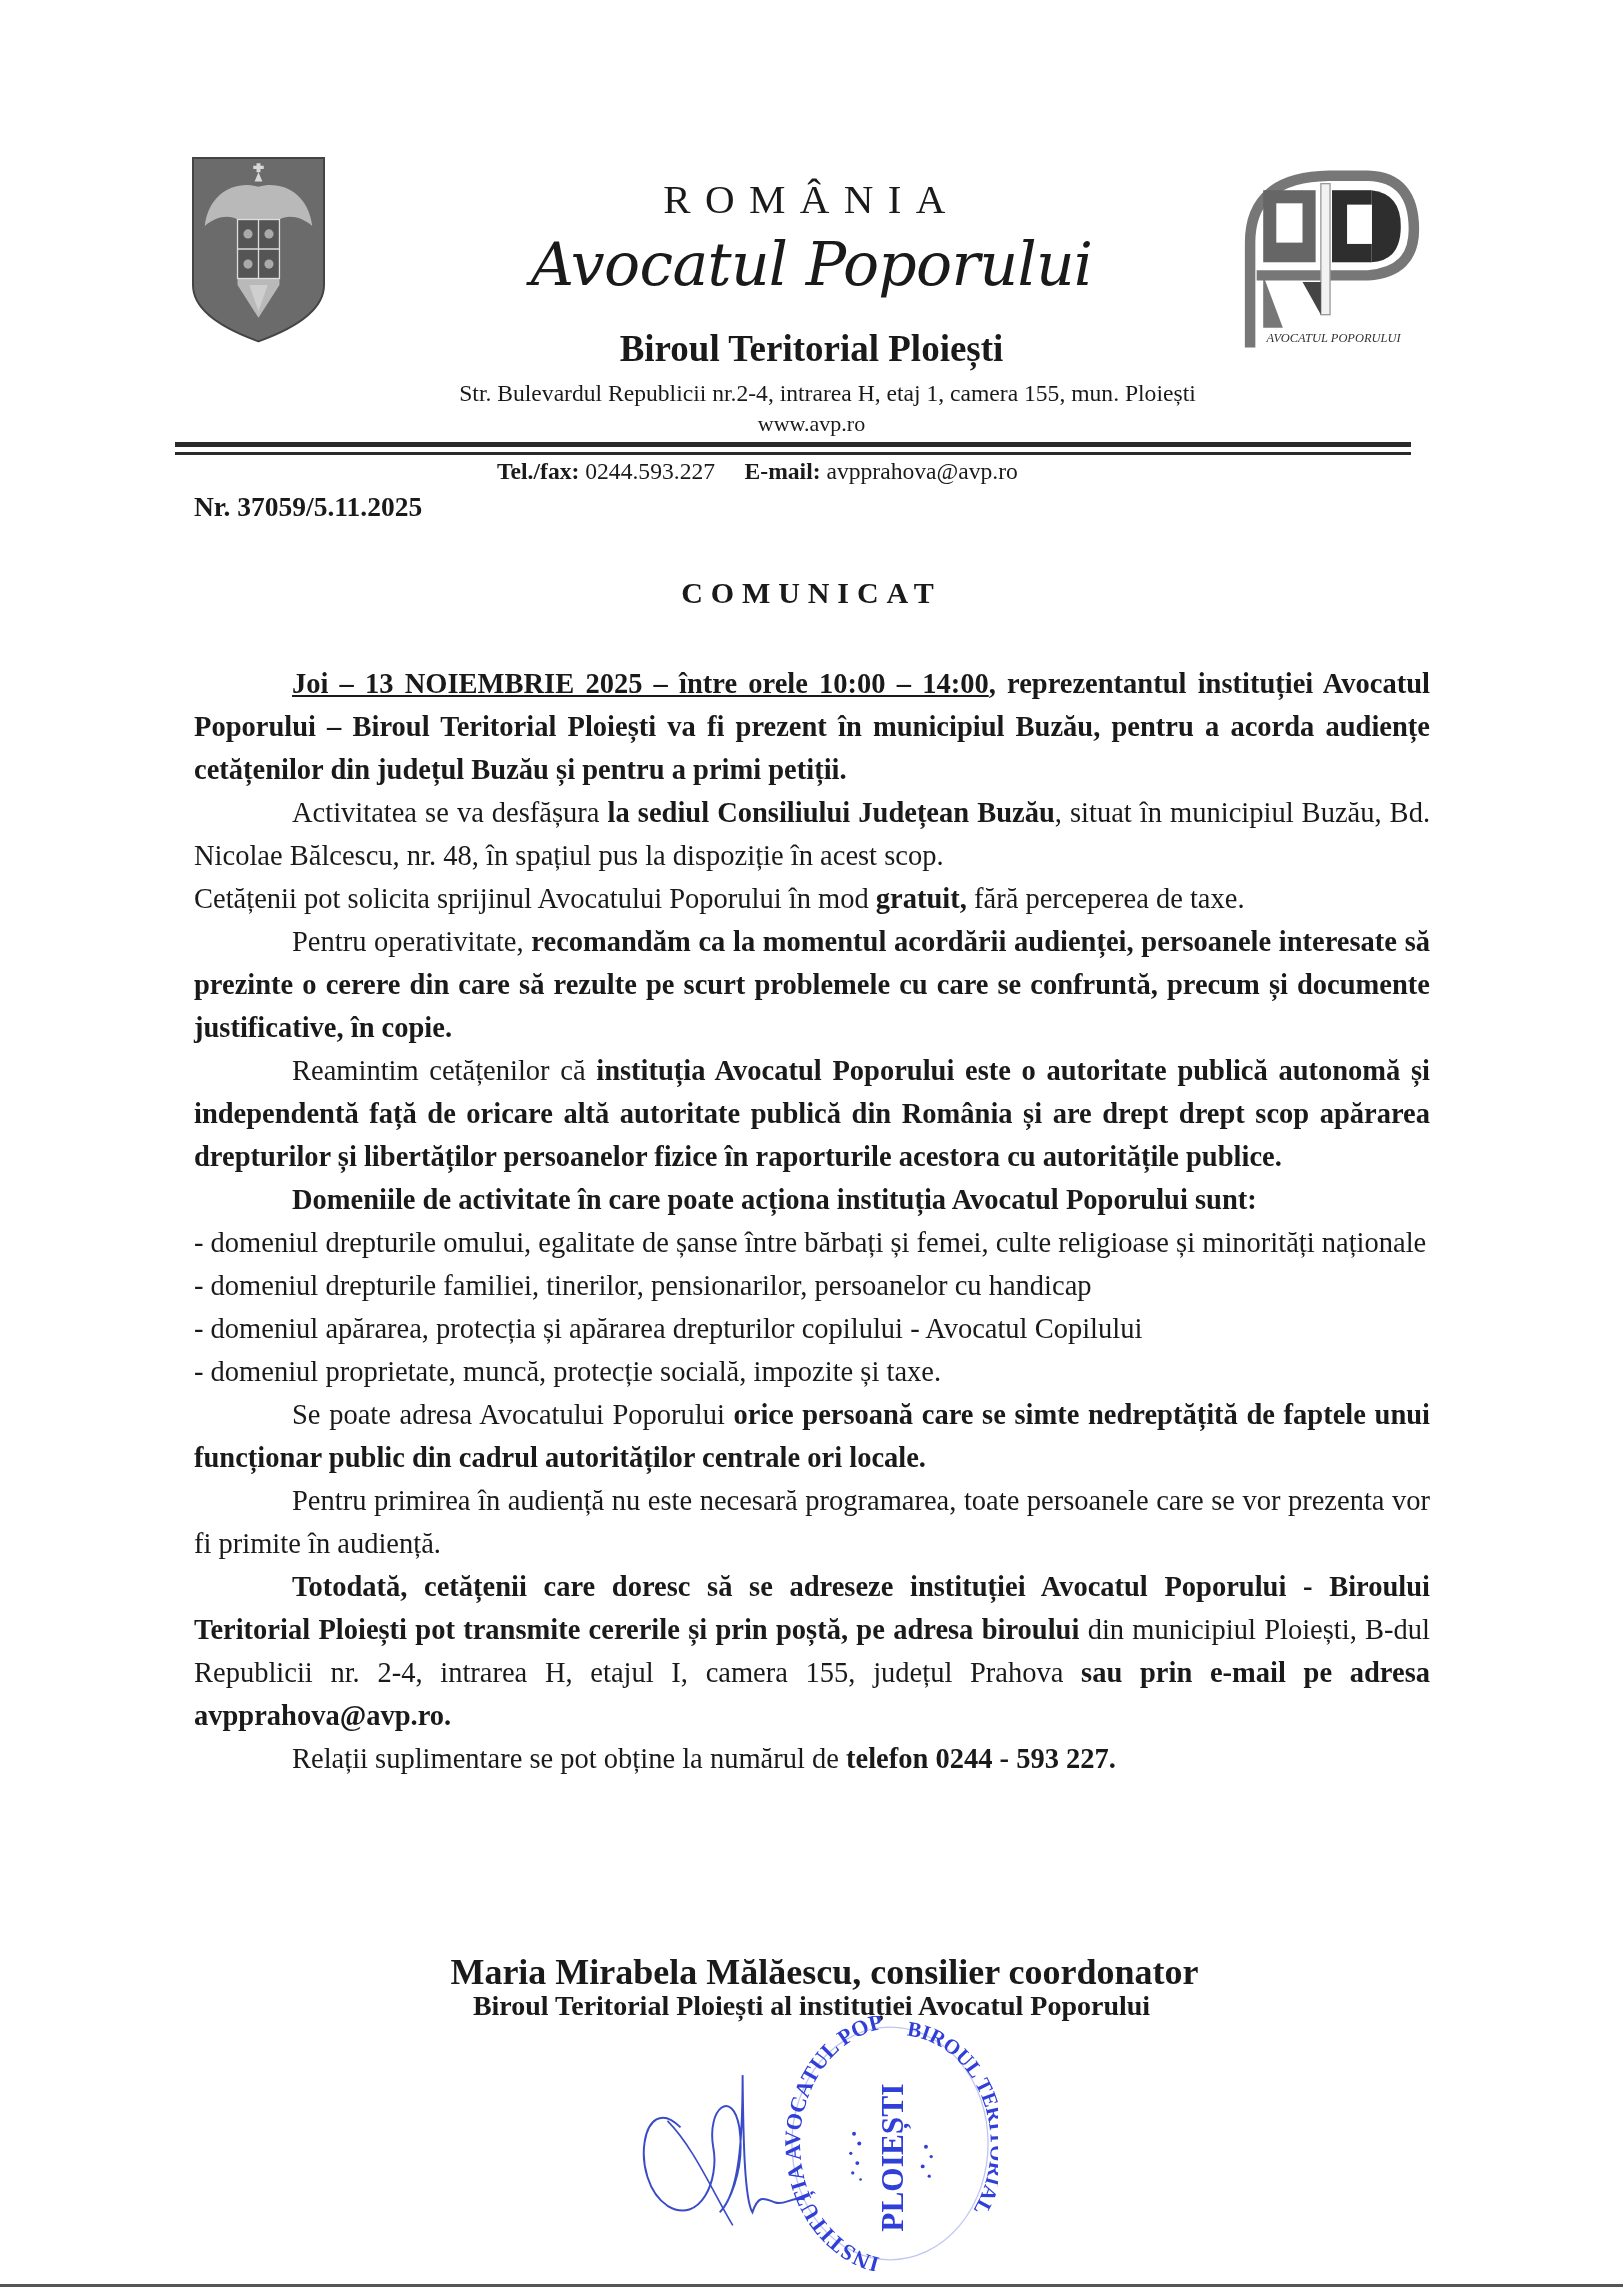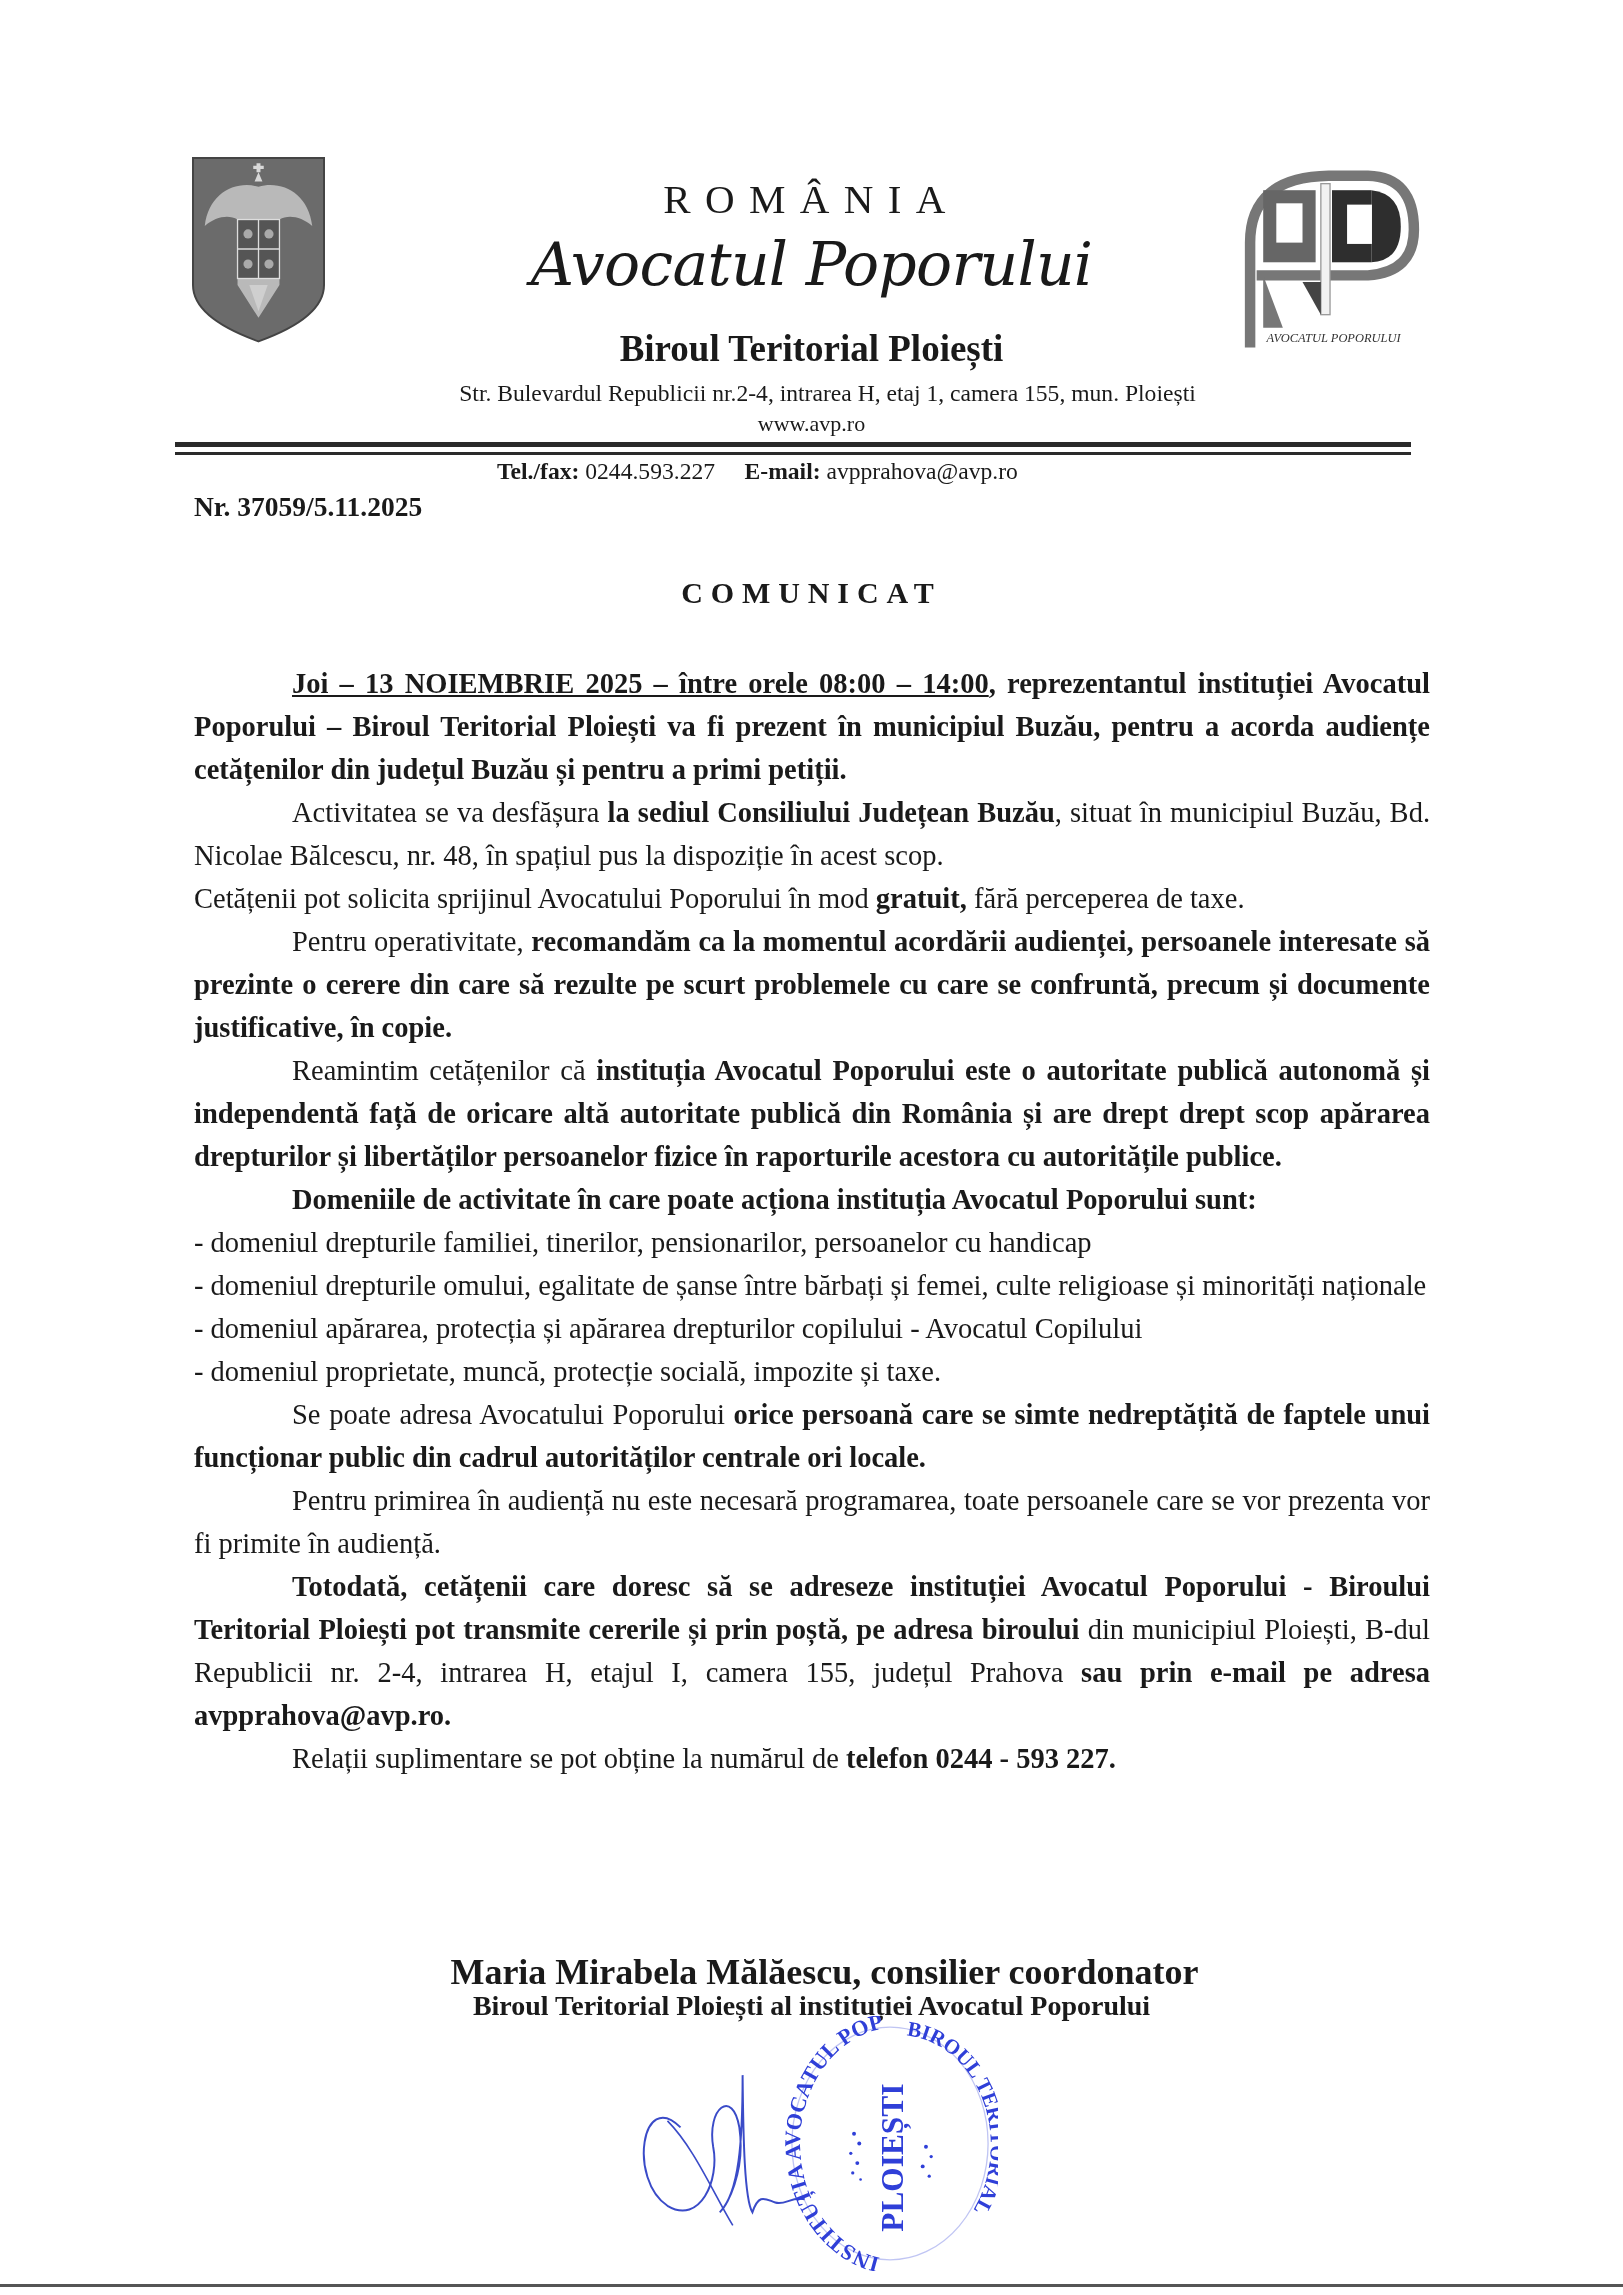--- a/index.html
+++ b/index.html
@@ -86,37 +86,37 @@
   <span>0244.593.227</span>&nbsp;&nbsp;&nbsp;&nbsp;
   <b>E-mail:</b>
   <span>avpprahova@avp.ro</span>
 </div>
 
 <div class="abs regno">Nr. 37059/5.11.2025</div>
 <div class="abs title">COMUNICAT</div>
 
 <div class="abs body-text">
   <p class="indent">
-    <span class="b u">Joi – 13 NOIEMBRIE 2025 – între orele 08:00 – 14:00</span><span class="b">, reprezentantul instituției </span><span class="b">Avocatul Poporului – Biroul Teritorial Ploiești va fi prezent în municipiul Buzău, pentru a acorda audiențe cetățenilor din județul Buzău și pentru a primi petiții.</span>
+    <span class="b u">Joi – 13 NOIEMBRIE 2025 – între orele 10:00 – 14:00</span><span class="b">, reprezentantul instituției </span><span class="b">Avocatul Poporului – Biroul Teritorial Ploiești va fi prezent în municipiul Buzău, pentru a acorda audiențe cetățenilor din județul Buzău și pentru a primi petiții.</span>
   </p>
   <p class="indent">
     <span>Activitatea se va desfășura </span><span class="b">la sediul Consiliului Județean Buzău</span><span>, situat în municipiul Buzău, Bd. Nicolae Bălcescu, nr. 48, în spațiul pus la dispoziție în acest scop.</span>
   </p>
   <p>
     <span>Cetățenii pot solicita sprijinul Avocatului Poporului în mod </span><span class="b">gratuit,</span><span> fără perceperea de taxe.</span>
   </p>
   <p class="indent">
     <span>Pentru operativitate, </span><span class="b">recomandăm ca la momentul acordării audienței, persoanele interesate să prezinte o cerere din care să rezulte pe scurt problemele cu care se confruntă, precum și documente justificative, în copie.</span>
   </p>
   <p class="indent">
     <span>Reamintim cetățenilor că </span><span class="b">instituția Avocatul Poporului este o autoritate publică autonomă și independentă față de oricare altă autoritate publică din România și are drept drept scop apărarea drepturilor și libertăților persoanelor fizice în raporturile acestora cu autoritățile publice.</span>
   </p>
   <p class="indent b">Domeniile de activitate în care poate acționa instituția Avocatul Poporului sunt:</p>
+  <p>- domeniul drepturile omului, egalitate de șanse între bărbați și femei, culte religioase și minorități naționale</p>
   <p>- domeniul drepturile familiei, tinerilor, pensionarilor, persoanelor cu handicap</p>
-  <p>- domeniul drepturile omului, egalitate de șanse între bărbați și femei, culte religioase și minorități naționale</p>
   <p>- domeniul apărarea, protecția și apărarea drepturilor copilului - Avocatul Copilului</p>
   <p>- domeniul proprietate, muncă, protecție socială, impozite și taxe.</p>
   <p class="indent">
     <span>Se poate adresa Avocatului Poporului </span><span class="b">orice persoană care se simte nedreptățită de faptele unui funcționar public din cadrul autorităților centrale ori locale.</span>
   </p>
   <p class="indent">Pentru primirea în audiență nu este necesară programarea, toate persoanele care se vor prezenta vor fi primite în audiență.</p>
   <p class="indent">
     <span class="b">Totodată, cetățenii care doresc să se adreseze instituției Avocatul Poporului - Biroului Teritorial Ploiești pot transmite cererile și prin poștă, pe adresa biroului</span><span> din municipiul Ploiești, B-dul Republicii nr. 2-4, intrarea H, etajul I, camera 155, județul Prahova </span><span class="b">sau prin e-mail pe adresa avpprahova@avp.ro.</span>
   </p>
   <p class="indent">

